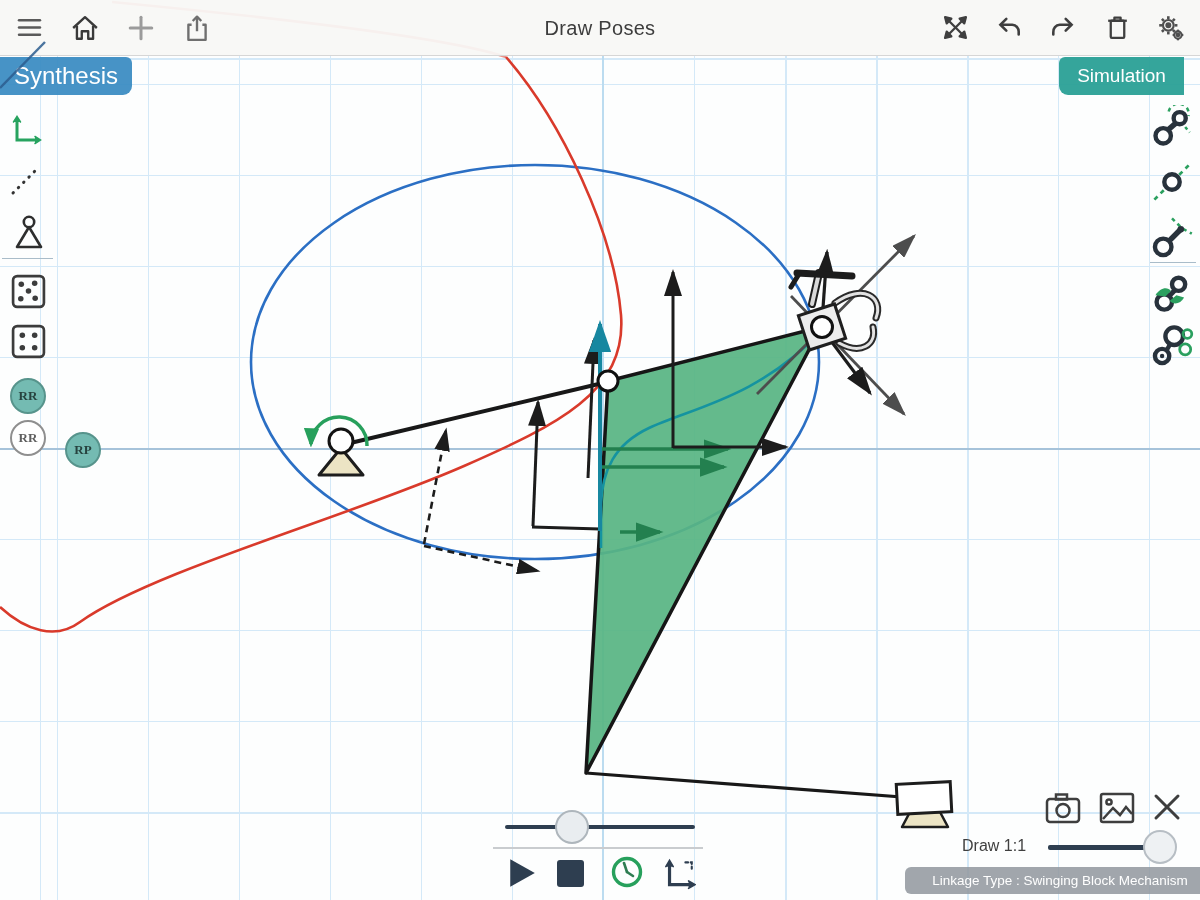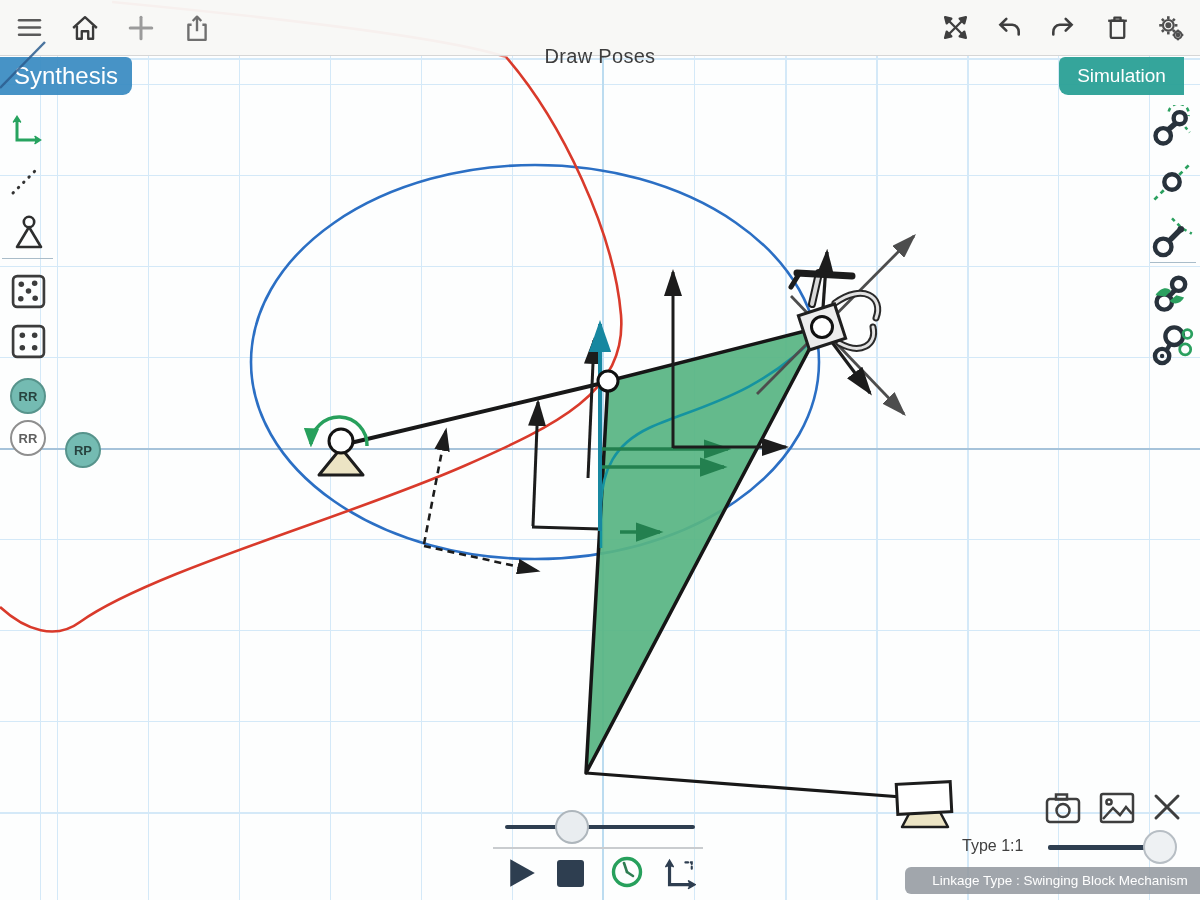--- a/index.html
+++ b/index.html
@@ -19,34 +19,34 @@
   #mech{position:absolute;left:0;top:0;z-index:2;pointer-events:none;}
 
   
   #toolbar{position:absolute;left:0;top:0;width:1200px;height:55px;background:rgba(247,247,245,.93);
     border-bottom:1px solid #d6d6d6;z-index:10;display:flex;align-items:center;}
   .tb-group{display:flex;align-items:center;gap:26px;}
   .tb-left{margin-left:14px;}
   .tb-right{margin-left:auto;margin-right:14px;gap:24px;}
   .tb-btn{width:30px;height:30px;display:flex;align-items:center;justify-content:center;cursor:pointer;}
   #page-title{position:absolute;left:50%;top:50%;transform:translate(-50%,-50%);
-    font-size:20px;color:#3d3d3d;letter-spacing:.3px;margin-top:28px;}
+    font-size:20px;color:#3d3d3d;letter-spacing:.3px;}
 
   
   .mode-btn{position:absolute;top:57px;height:38px;display:flex;align-items:center;justify-content:center;
     color:#fff;font-size:24px;z-index:11;cursor:pointer;}
   #btn-synthesis{left:0;width:132px;background:rgba(57,139,194,.93);border-radius:0 6px 9px 0;}
   #btn-simulation{right:16px;width:125px;background:rgba(42,160,150,.95);border-radius:6px 0 0 9px;font-size:19px;}
   #corner-line{position:absolute;left:0;top:40px;z-index:12;pointer-events:none;}
 
   
   .tool{position:absolute;z-index:11;cursor:pointer;}
   .vdivider{position:absolute;height:1px;background:#a9bcc9;z-index:11;}
   .badge{position:absolute;width:36px;height:36px;border-radius:50%;display:flex;align-items:center;
-    justify-content:center;font-size:13px;font-weight:bold;z-index:11;cursor:pointer;box-sizing:border-box;}
+    justify-content:center;font-size:13px;font-weight:bold;z-index:11;cursor:pointer;box-sizing:border-box;font-family:Liberation Serif, serif;}
   .badge.filled{background:#74bbb2;border:2px solid #57948c;color:#27433f;}
   .badge.outline{background:#fff;border:2px solid #8f8f8f;color:#5f5f5f;}
 
   
   .ctrl{position:absolute;z-index:12;}
   #sim-track{left:505px;top:825px;width:190px;height:4px;background:#2e3e50;border-radius:2px;}
   #sim-handle{left:555px;top:810px;width:34px;height:34px;border-radius:50%;background:#e9edf0;
     border:2.5px solid #aeb6bc;box-sizing:border-box;cursor:grab;}
   #ctrl-divider{left:493px;top:847px;width:210px;height:1.5px;background:#c9cccf;}
   #stop-btn{left:557px;top:860px;width:27px;height:27px;background:#2e3e50;border-radius:3px;cursor:pointer;}
@@ -380,16 +380,16 @@
       <circle cx="11" cy="11" r="2.6"></circle>
     <path d="M5,28 L15,17 L22,24 L28,16 L34,23"></path>
     </svg>
 </div>
 <div class="ctrl" style="left:1151px;top:791px;">
   <svg width="32" height="32" viewBox="0 0 32 32" stroke="#3e3e3e" stroke-width="3" stroke-linecap="round">
     <line x1="5" y1="5" x2="27" y2="27"></line>
       <line x1="27" y1="5" x2="5" y2="27"></line>
     </svg>
 </div>
-<div id="grid-label">Type 1:1</div>
+<div id="grid-label">Draw 1:1</div>
 <div class="ctrl" id="grid-track"></div>
 <div class="ctrl" id="grid-handle"></div>
 <div id="linkage-badge">Linkage Type : Swinging Block Mechanism</div>
 
 </body></html>

